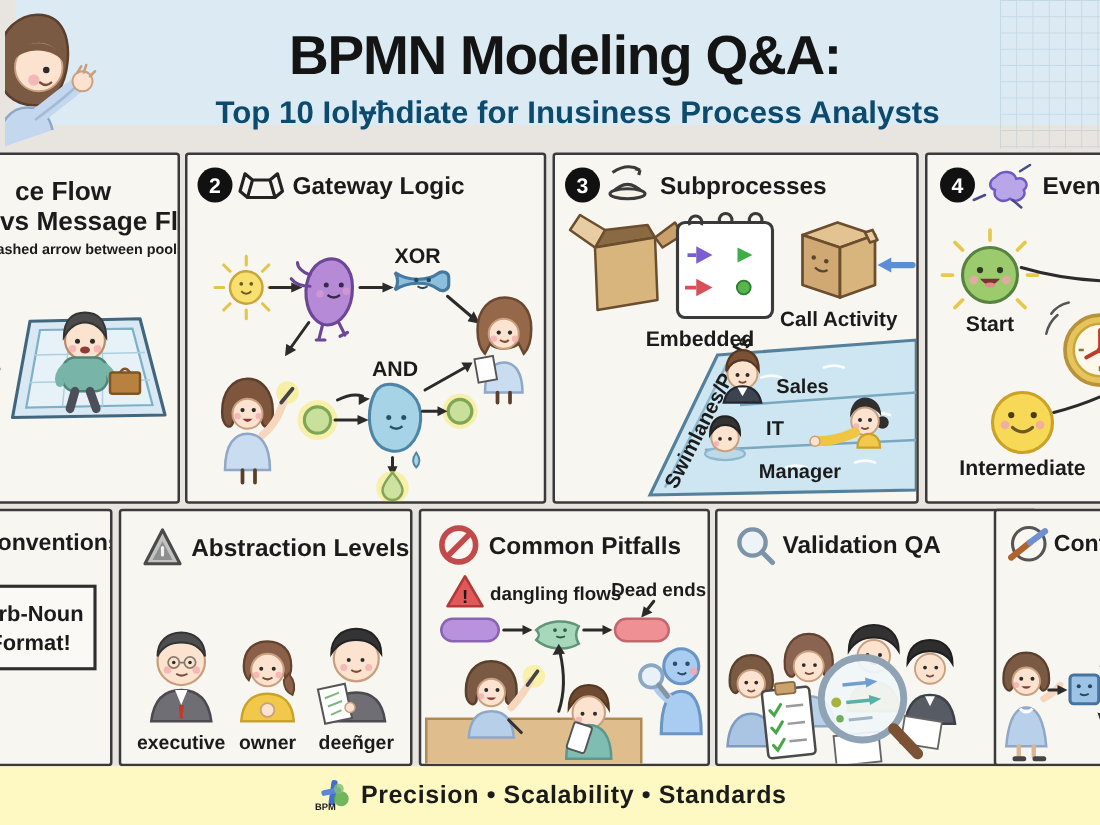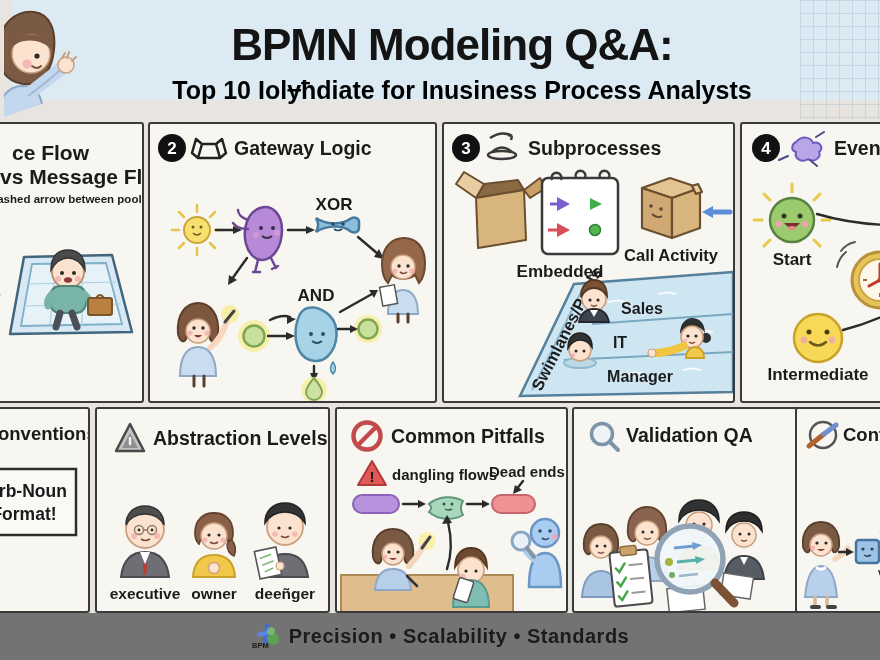--- a/index.html
+++ b/index.html
@@ -7,34 +7,34 @@
          font-family:"Liberation Sans",sans-serif;}
   
   .header{position:absolute;left:12px;top:0;width:880px;height:100px;background:#dcebf3;}
   .gridpatch{position:absolute;right:0;top:0;width:92px;height:119px;opacity:.45;
     background-image:linear-gradient(#a9c2d2 1px,transparent 1px),
                      linear-gradient(90deg,#a9c2d2 1px,transparent 1px);
     background-size:13px 13px;}
   .title{position:absolute;left:60px;right:60px;top:20px;text-align:center;
          font-size:44px;font-weight:800;color:#141414;letter-spacing:-1px;}
   .subtitle{position:absolute;left:60px;right:40px;top:76px;text-align:center;
-         font-size:25px;font-weight:700;color:#000000;}
+         font-size:25px;font-weight:700;color:#0c4a6e;}
   .woman-hdr{position:absolute;left:-8px;top:8px;}
   
   .panel{position:absolute;background:#f8f6f1;border:2px solid #3a3a3a;border-radius:3px;
          box-sizing:border-box;overflow:hidden;}
   .panel svg{display:block;}
   svg text{font-family:"Liberation Sans",sans-serif;font-weight:700;fill:#1b1b1b;}
   .badge-num{fill:#ffffff;font-size:17px;}
   .ptitle{font-size:19.5px;}
   .ar{stroke:#2b2b2b;stroke-width:2.4;fill:none;stroke-linecap:round;}
   .ah{fill:#2b2b2b;stroke:none;}
   .wave{stroke:#ffffff;stroke-width:2;fill:none;opacity:.85;stroke-linecap:round;}
   
-  .footer{position:absolute;left:0;top:613px;width:880px;height:47px;background:#737373;
+  .footer{position:absolute;left:0;top:613px;width:880px;height:47px;background:#fef9c3;
           display:flex;align-items:center;justify-content:center;gap:6px;}
   .tagline{font-size:20px;font-weight:700;color:#1b1b1b;letter-spacing:.5px;}
 </style>
 </head>
 <body>
 
 <div class="stage">
 
   <div class="header">
     <div class="gridpatch"></div>

